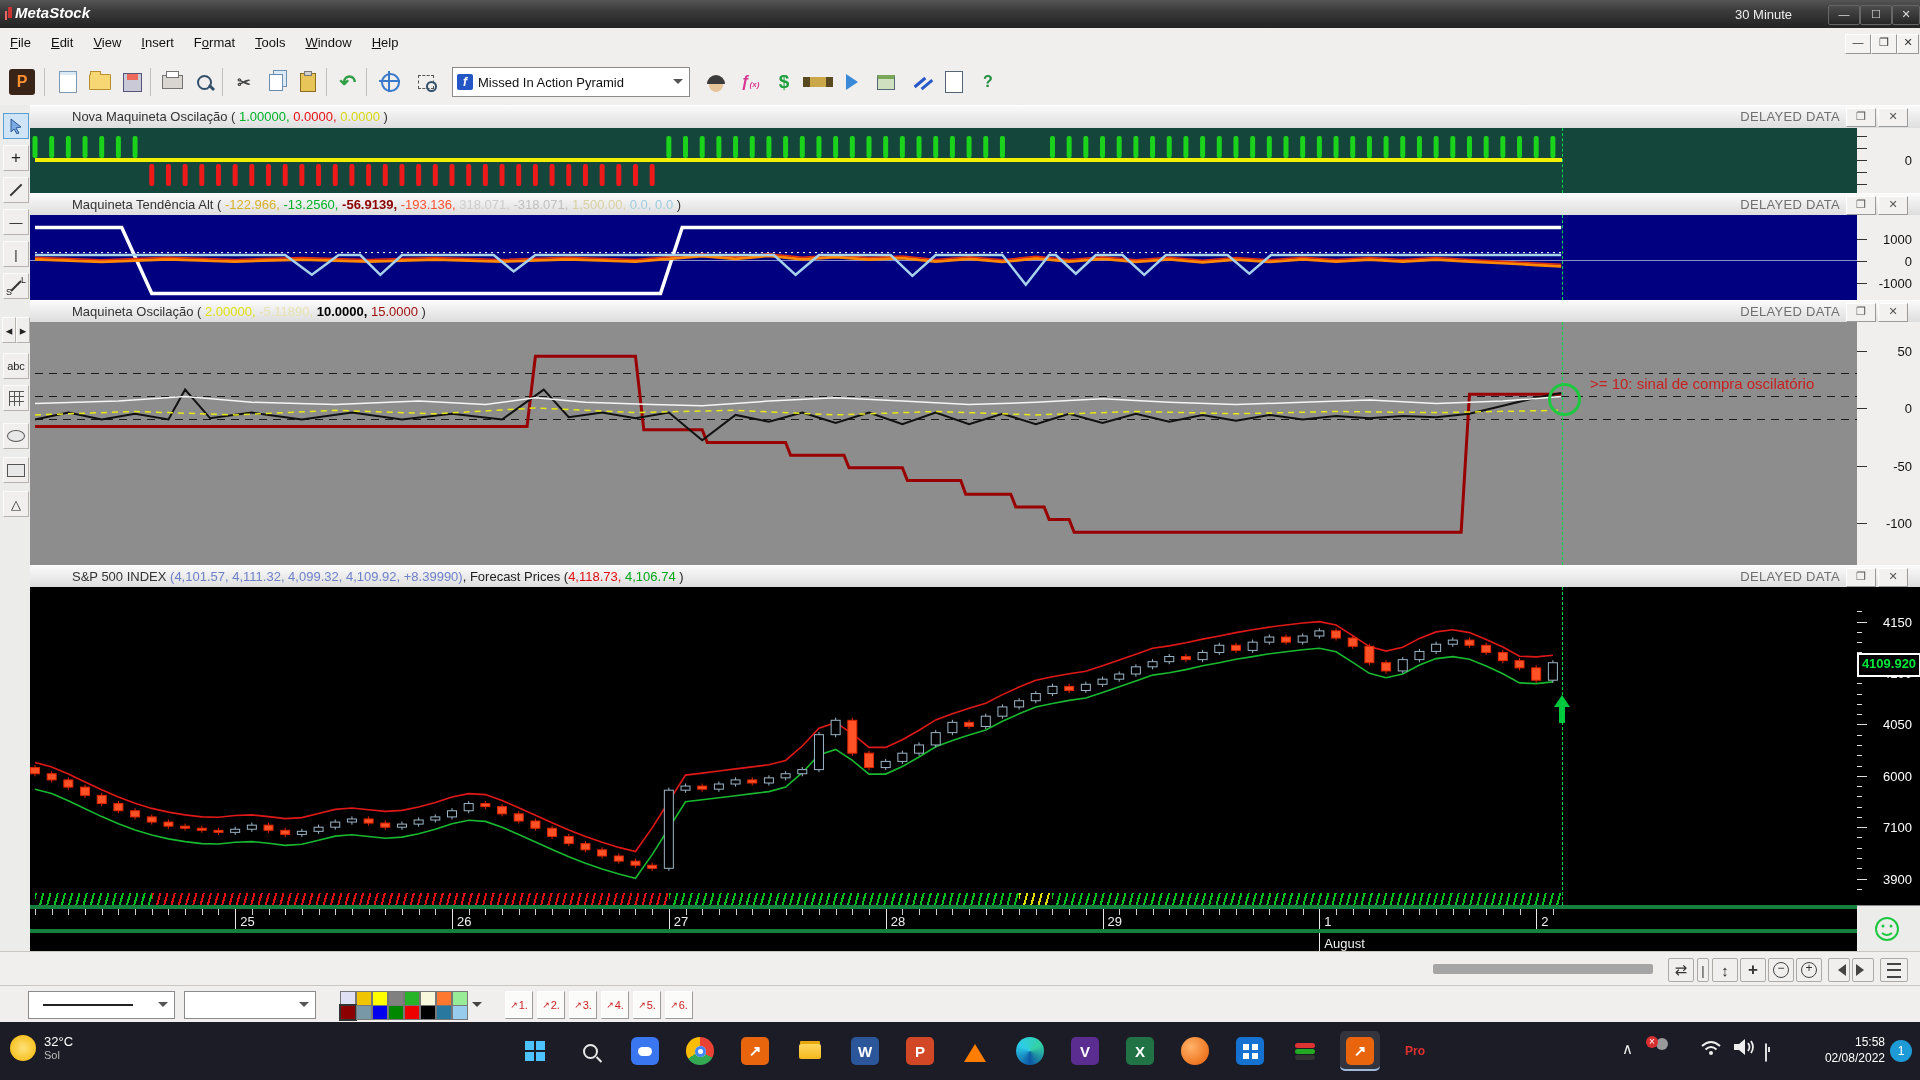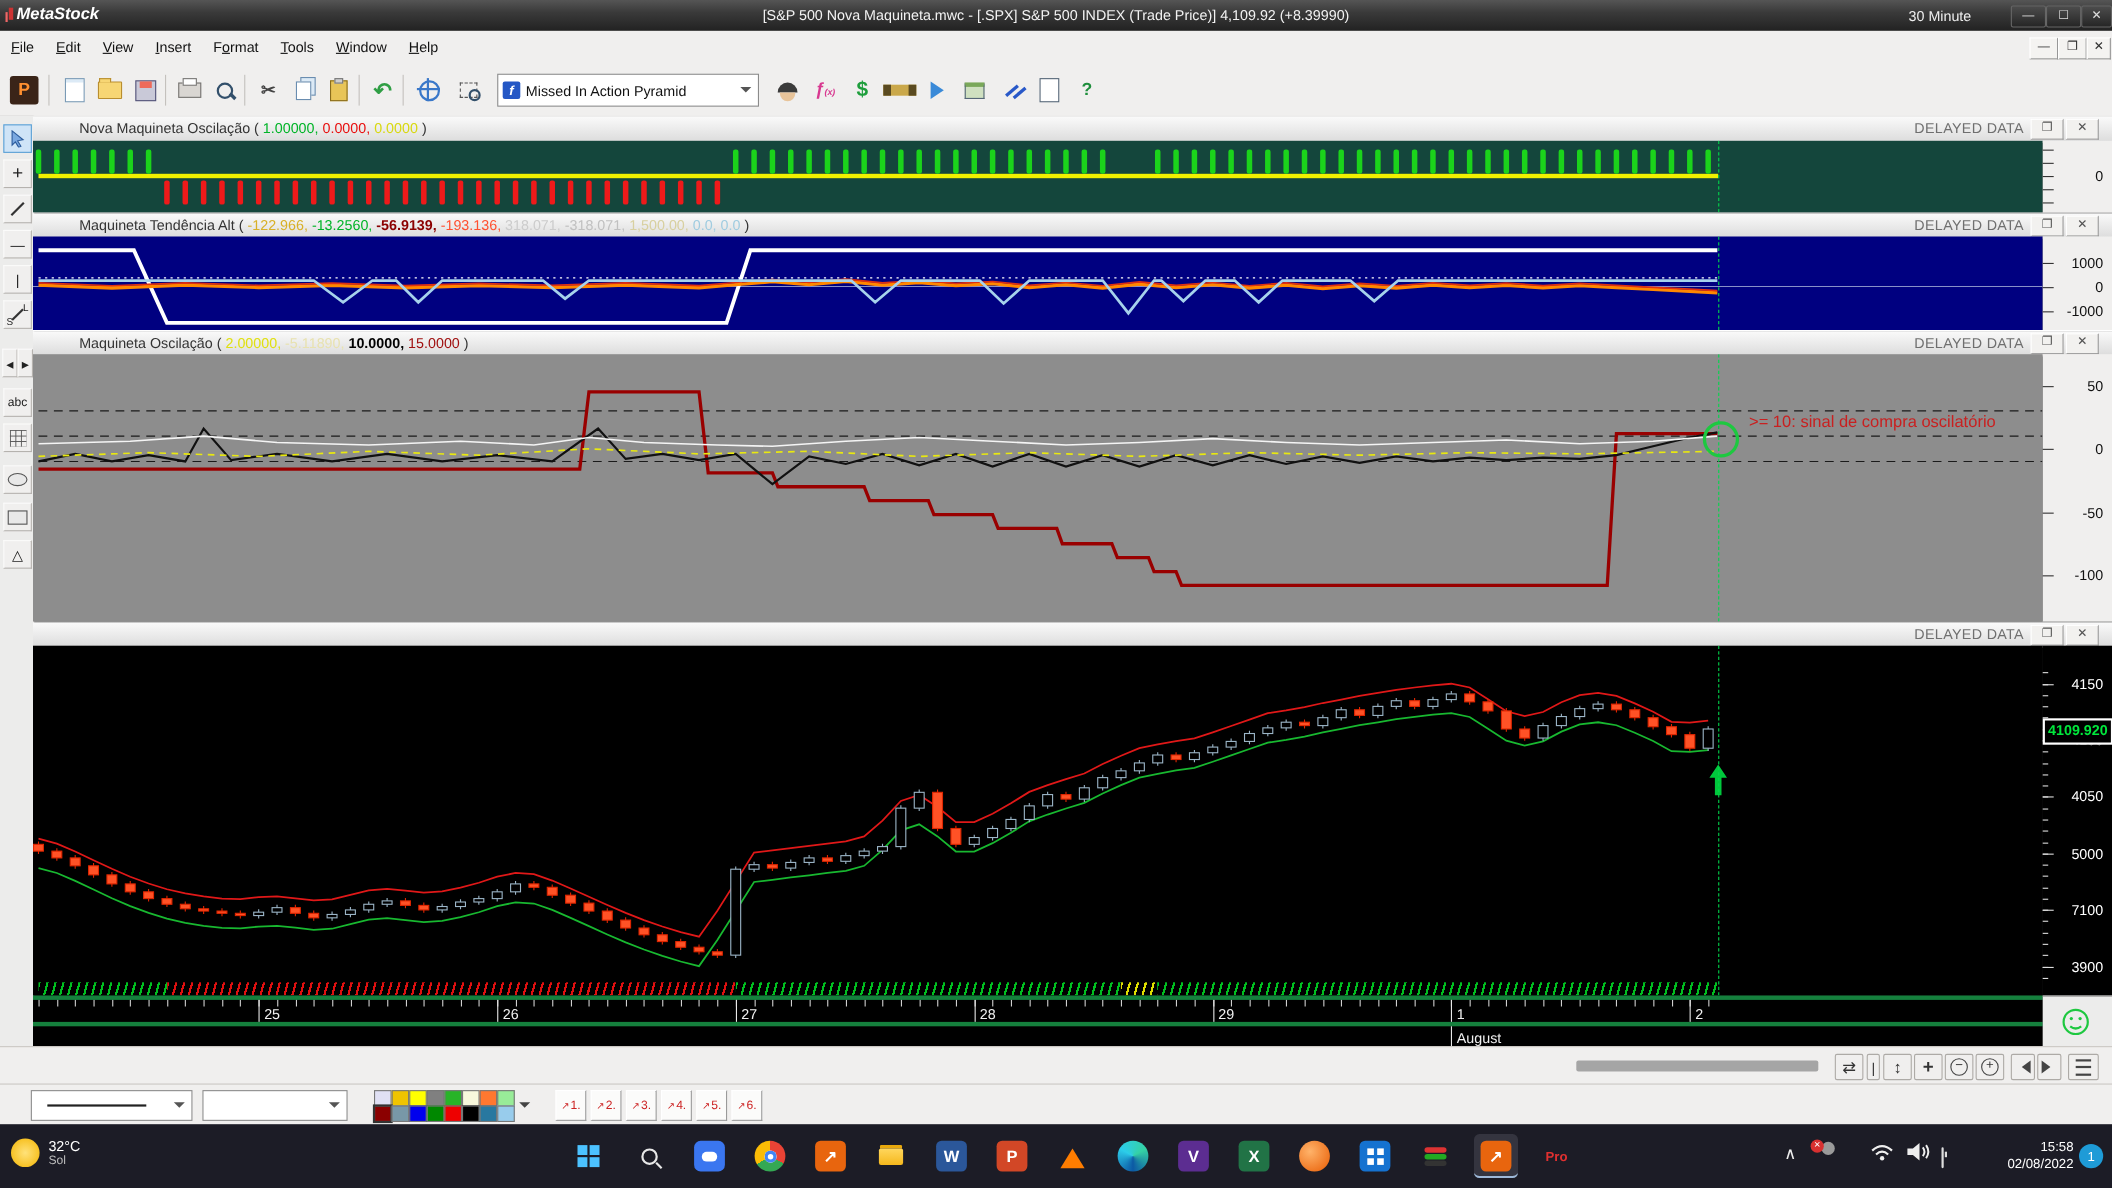--- a/index.html
+++ b/index.html
@@ -148,21 +148,20 @@
 </head>
 <body>
 
 <div id="root">
 
   <div id="titlebar" class="abs">
     <div id="logo" class="abs">
       <span class="logo-mark"></span>
       <span>MetaStock</span>
     </div>
-    <div id="titletext" class="abs">[S&amp;P 500 Nova Maquineta.mwc - [.SPX] S&amp;P 500 INDEX (Trade Price)]   4,109.92 (+8.39990)</div>
     <div id="interval" class="abs">30 Minute</div>
     <div class="winbtn abs" style="left:1828px;">—</div>
     <div class="winbtn abs" style="left:1860px;">☐</div>
     <div class="winbtn abs" style="left:1892px;width:26px;">✕</div>
   </div>
 
   <div id="menubar" class="abs">
     <div id="menu-items"><span class="menu-item"><u>F</u>ile</span><span class="menu-item"><u>E</u>dit</span><span class="menu-item"><u>V</u>iew</span><span class="menu-item"><u>I</u>nsert</span><span class="menu-item">F<u>o</u>rmat</span><span class="menu-item"><u>T</u>ools</span><span class="menu-item"><u>W</u>indow</span><span class="menu-item"><u>H</u>elp</span></div>
     <div class="mdibtn abs" style="left:1845px;">—</div>
     <div class="mdibtn abs" style="left:1871px;">❐</div>
@@ -290,20 +289,21 @@
         <div class="phbtn" style="right: 44px;">❐</div>
         <div class="phbtn" style="right: 12px;">✕</div>
       </div>
       <div class="pane-header" style="top: 300px; height: 22px;">
         <div class="pane-title"><span>Maquineta Oscilação </span><span style="color: rgb(51, 51, 51);">( </span><span style="color: rgb(224, 224, 16);">2.00000, </span><span style="color: rgb(232, 226, 176);">-5.11890, </span><span style="color: rgb(0, 0, 0); font-weight: bold;">10.0000, </span><span style="color: rgb(160, 16, 16);">15.0000 </span><span style="color: rgb(51, 51, 51);">)</span></div>
         <div class="delayed" style="right: 80px;">DELAYED DATA</div>
         <div class="phbtn" style="right: 44px;">❐</div>
         <div class="phbtn" style="right: 12px;">✕</div>
       </div>
       <div class="pane-header" style="top: 565px; height: 22px;">
+        <div class="pane-title"><span>S&amp;P 500 INDEX </span><span style="color: rgb(109, 127, 200);">(4,101.57, 4,111.32, 4,099.32, 4,109.92, +8.39990)</span><span style="color: rgb(34, 34, 34);">, Forecast Prices (</span><span style="color: rgb(224, 16, 16);">4,118.73,</span><span style="color: rgb(0, 168, 24);"> 4,106.74 </span><span style="color: rgb(34, 34, 34);">)</span></div>
         <div class="delayed" style="right: 80px;">DELAYED DATA</div>
         <div class="phbtn" style="right: 44px;">❐</div>
         <div class="phbtn" style="right: 12px;">✕</div>
       </div>
       <div class="pane" style="top: 128px; height: 65px; background: rgb(20, 70, 60);"><svg width="1827" height="65">
           <rect x="5" y="30" width="1527" height="4" fill="#f0f000"></rect>
           <rect x="2.5" y="8" width="5" height="22" rx="2" fill="#1bd31b"></rect>
           <rect x="19.18" y="8" width="5" height="22" rx="2" fill="#1bd31b"></rect>
           <rect x="35.86" y="8" width="5" height="22" rx="2" fill="#1bd31b"></rect>
           <rect x="52.54" y="8" width="5" height="22" rx="2" fill="#1bd31b"></rect>
@@ -656,21 +656,21 @@
         <div class="tick" style="top: 44.88px; width: 5px;"></div>
         <div class="tick" style="top: 34.6px; width: 5px;"></div>
         <div class="tick" style="top: 24.32px; width: 5px;"></div>
         <div class="tick" style="top: 34.6px; width: 10px;"></div>
         <div class="ticklbl" style="top: 34.6px;">4150</div>
         <div class="tick" style="top: 86px; width: 10px;"></div>
         <div class="ticklbl" style="top: 86px;">4100</div>
         <div class="tick" style="top: 137.4px; width: 10px;"></div>
         <div class="ticklbl" style="top: 137.4px;">4050</div>
         <div class="tick" style="top: 188.8px; width: 10px;"></div>
-        <div class="ticklbl" style="top: 188.8px;">5000</div>
+        <div class="ticklbl" style="top: 188.8px;">6000</div>
         <div class="tick" style="top: 240.2px; width: 10px;"></div>
         <div class="ticklbl" style="top: 240.2px;">7100</div>
         <div class="tick" style="top: 291.6px; width: 10px;"></div>
         <div class="ticklbl" style="top: 291.6px;">3900</div>
       </div>
     </div>
 
   <div id="dateaxis" class="abs" style="top:905px;height:24px;">
       <div class="bartick" style="left: 5px;"></div>
       <div class="bartick" style="left: 21.68px;"></div>

